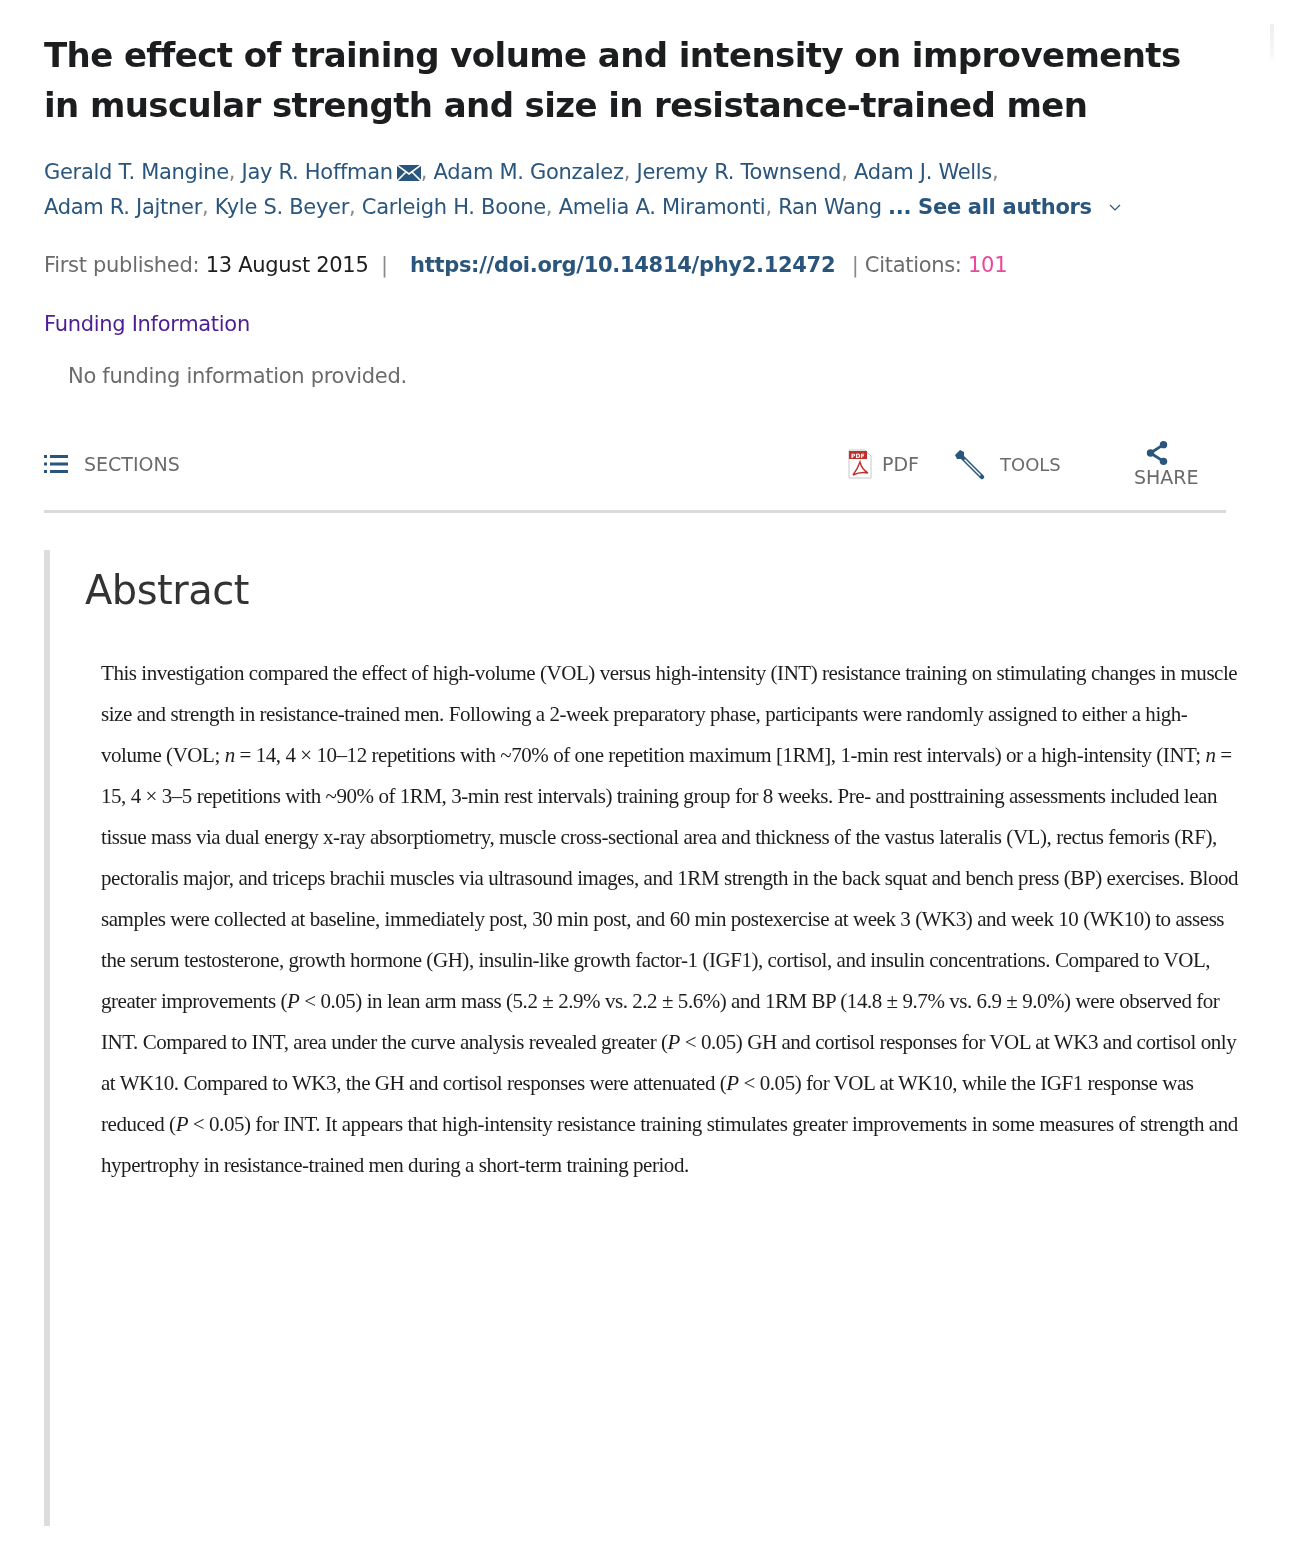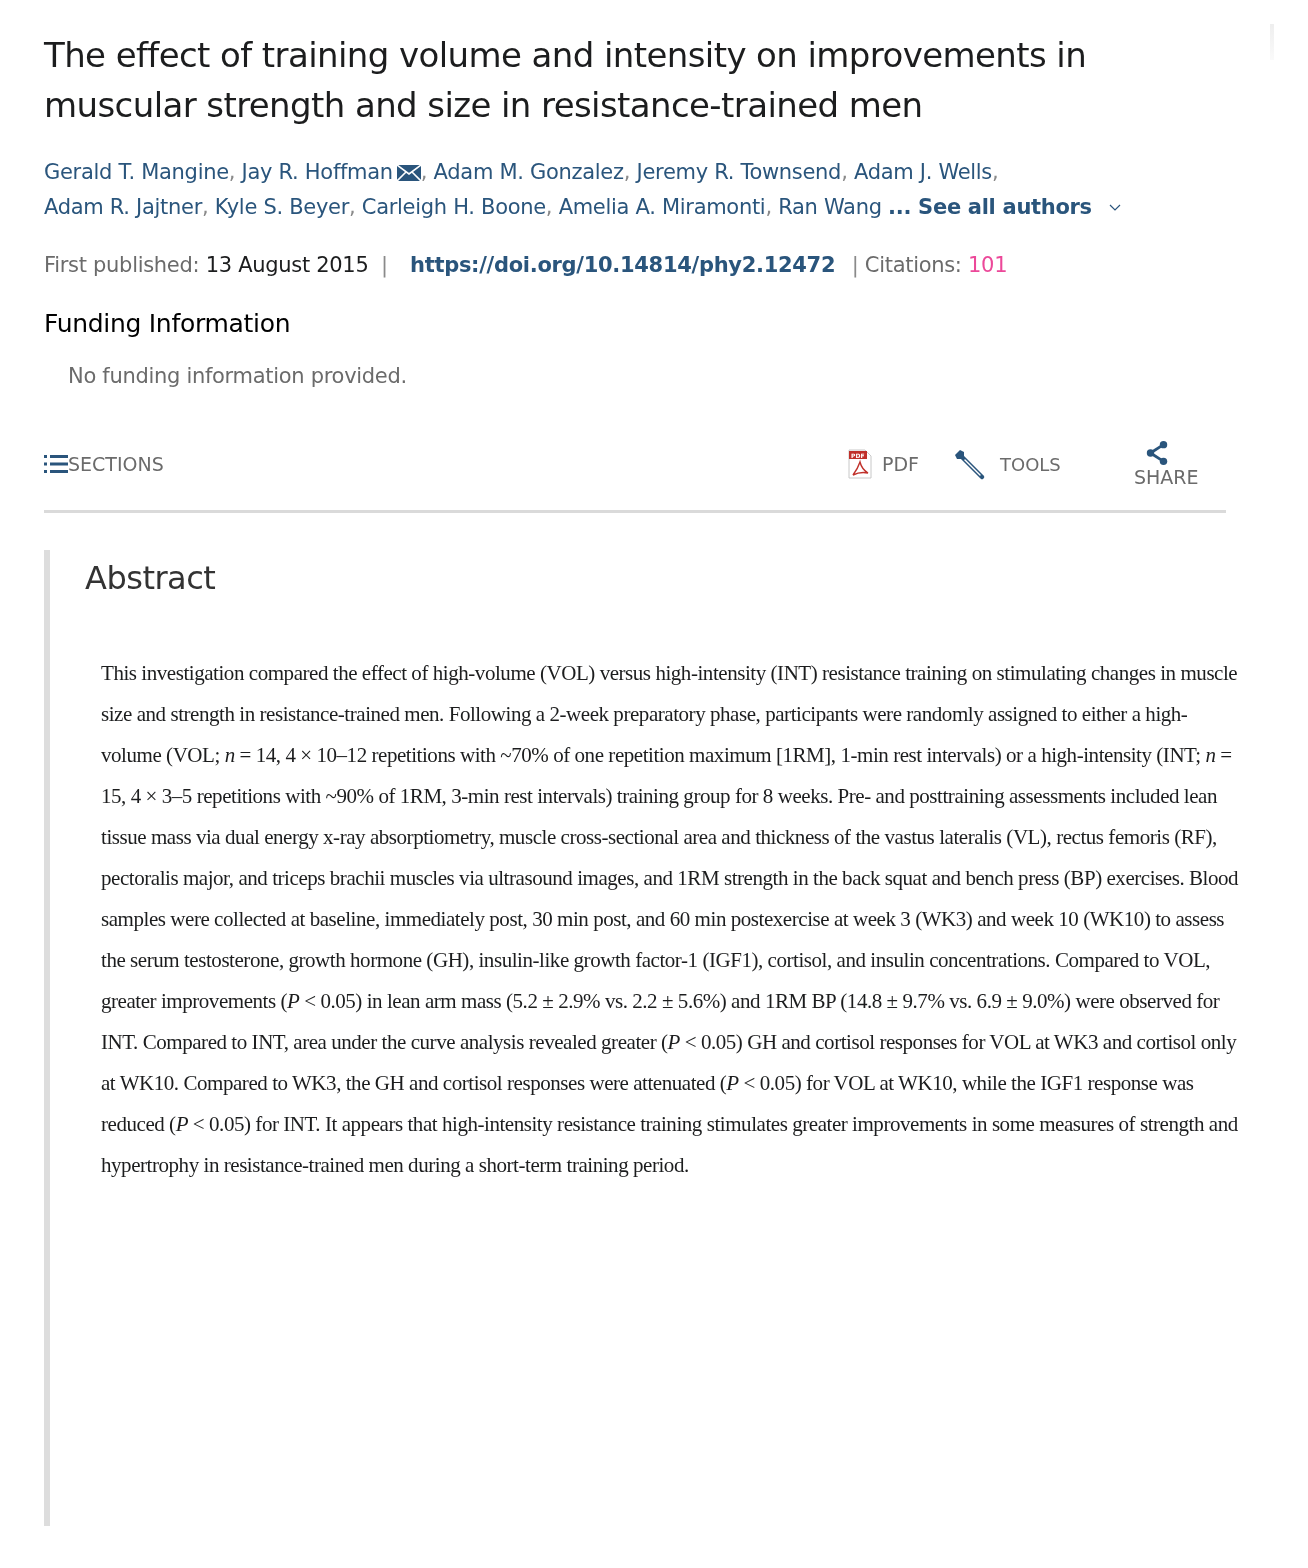--- a/index.html
+++ b/index.html
@@ -1,50 +1,50 @@
 <!DOCTYPE html>
 <html><head>
 <meta charset="utf-8">
 <style>
   html, body { margin: 0; padding: 0; background: #ffffff; }
   body { width: 1308px; height: 1568px; position: relative; overflow: hidden;
          font-family: "DejaVu Sans", sans-serif; color: #1c1d1e; }
   .page { position: absolute; left: 44px; top: 0; width: 1182px; }
   .title { position: absolute; left: 0; top: 30px; width: 1182px; margin: 0;
-           font-family: "DejaVu Sans", sans-serif; font-weight: normal; font-size: 34px;
+           font-family: "DejaVu Sans", sans-serif; font-weight: bold; font-size: 34px;
            line-height: 50px; color: #1c1d1e; letter-spacing: -0.6px; }
   .authors { position: absolute; left: 0; top: 155px; width: 1182px;
              font-size: 21px; line-height: 35px; color: #2a557c; letter-spacing: -0.3px; }
   .authors .author { color: #2a557c; cursor: pointer; }
   .authors .sep { color: #8a8a8a; }
   .mail-icon { display: inline-block; width: 24px; height: 16px; vertical-align: -2px; margin-left: 4px; }
   .see-all { font-weight: bold; color: #2a557c; cursor: pointer; }
   .chev { display: inline-block; width: 12px; height: 12px; margin-left: 10px; vertical-align: 1px; }
   .meta { position: absolute; left: 0; top: 248px; font-size: 21px; line-height: 34px; color: #6b6b6b; letter-spacing: -0.3px; white-space: nowrap; }
   .meta .date { color: #1c1d1e; }
   .meta .doi { color: #2a557c; font-weight: bold; margin-left: 16px; margin-right: 4px; cursor: pointer; }
   .meta .pipe { color: #8a8a8a; margin-left: 6px; }
   .meta .cit-count { color: #ec4899; }
-  .funding-label { position: absolute; left: 0; top: 307px; font-size: 25px; line-height: 34px; color: #000000; letter-spacing: -0.3px; }
+  .funding-label { position: absolute; left: 0; top: 307px; font-size: 21px; line-height: 34px; color: #4c1d95; letter-spacing: -0.3px; }
   .funding-text { position: absolute; left: 0; top: 359px; font-size: 21px; line-height: 34px; color: #6b6b6b; letter-spacing: -0.3px; margin-left: 24px; }
   .toolbar { position: absolute; left: 0; top: 440px; width: 1182px; height: 48px; }
   .tb-item { position: absolute; top: 0; height: 48px; display: flex; align-items: center; cursor: pointer; }
   .tb-label { font-size: 19px; color: #6b6b6b; letter-spacing: 0; }
   .sections { left: 0; }
-  .sections .tb-label { font-size: 19px; text-align: right; }
+  .sections .tb-label { margin-left: 16px; font-size: 19px; text-align: right; }
   .pdf { left: 804px; }
   .pdf .tb-label { margin-left: 10px; }
   .tools { left: 908px; }
   .tools .tb-label { margin-left: 14px; font-size: 18px; }
   .share { left: 1072px; flex-direction: column; }
   .share .tb-label { margin-left: 18px; }
   .divider { position: absolute; left: 0; top: 510px; width: 1182px; height: 3px; background: #dadada; }
   .abstract { position: absolute; left: 0; top: 550px; width: 1182px; height: 976px; border-left: 6px solid #dddddd; }
-  .abstract-heading { position: absolute; left: 35px; top: 0; margin: 0; font-weight: normal;
-                      font-size: 32px; line-height: 56px; color: #333333; letter-spacing: -0.5px; }
+  .abstract-heading { position: absolute; left: 35px; top: 12px; margin: 0; font-weight: normal;
+                      font-size: 40px; line-height: 56px; color: #333333; letter-spacing: -0.5px; }
   .abstract-body { position: absolute; left: 35px; top: 87px; width: 1140px; margin: 16px;
                    font-size: 21px; line-height: 41px; color: #1c1d1e; letter-spacing: -0.45px; font-family: Liberation Serif, serif; }
   .abstract-body i { font-style: italic; }
   .scroll-edge { position: absolute; left: 1270px; top: 24px; width: 4px; height: 36px;
                  background: linear-gradient(#eeeeee, #fafafa); }
 </style>
 </head>
 <body>
 
 <div class="scroll-edge"></div>

